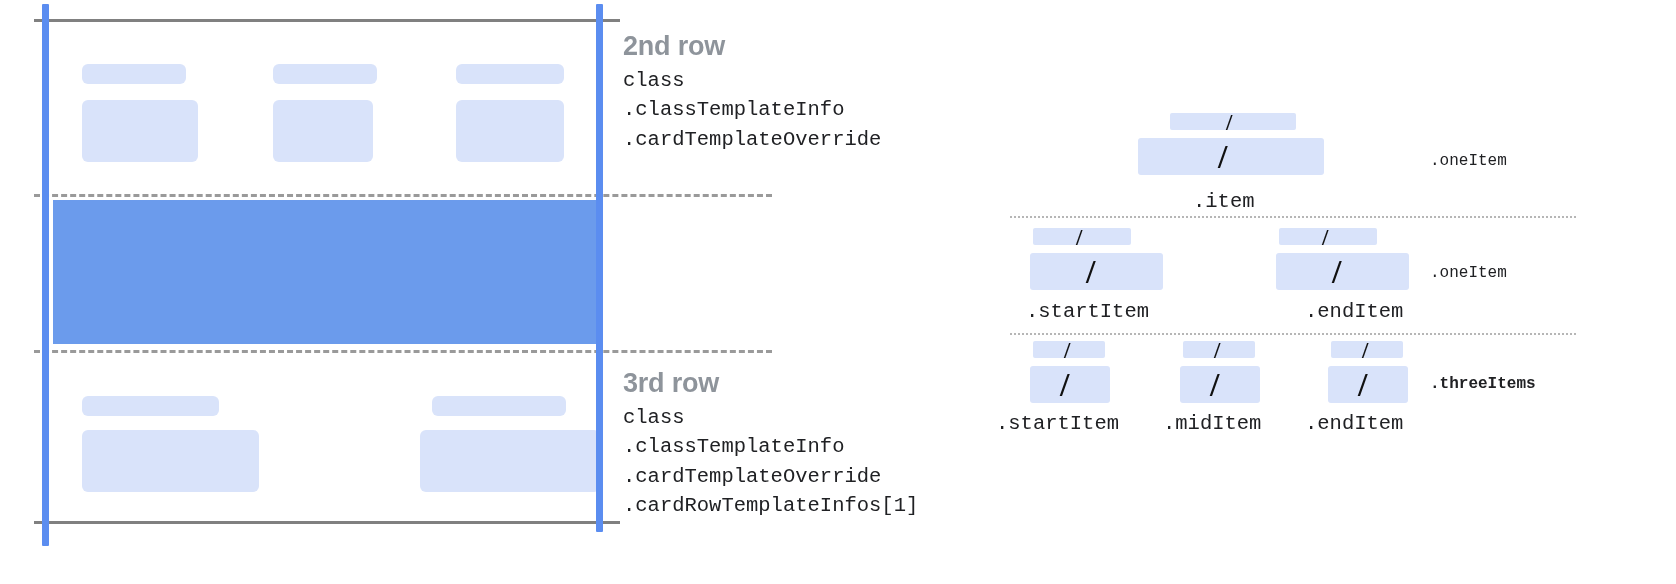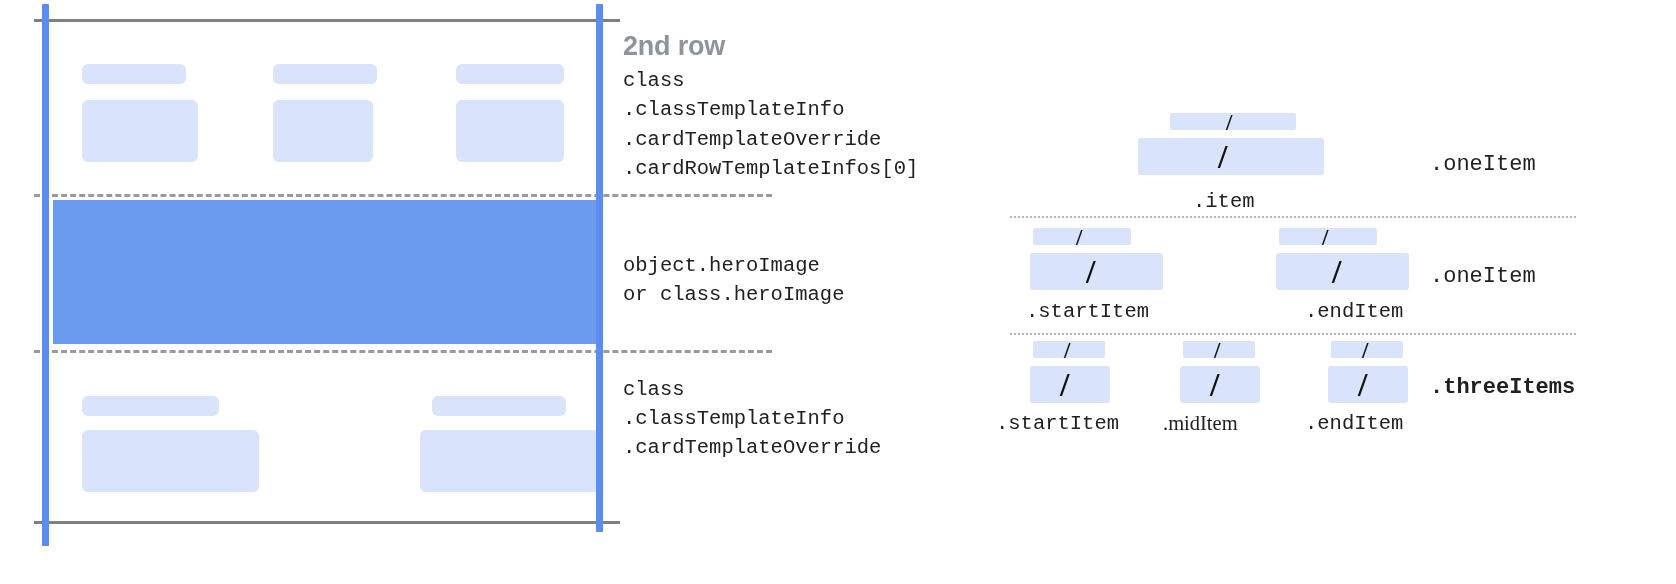--- a/index.html
+++ b/index.html
@@ -82,21 +82,21 @@
   .slash-lg{font-size:34px;}
 
   .sublabel{
     position:absolute;
     font-family:"Liberation Mono",monospace;
     font-size:20.5px;color:#202124;white-space:pre;
   }
   .rightlabel{
     position:absolute;
     font-family:"Liberation Mono",monospace;
-    font-size:22px;color:#202124;white-space:pre;
+    font-size:16px;color:#202124;white-space:pre;
   }
 </style>
 </head>
 <body>
 
 <div class="stage">
 
   <div class="card-diagram">
 
     <div class="hline hline-top"></div>
@@ -128,32 +128,29 @@
 
     <div class="rail rail-left"></div>
     <div class="rail rail-right"></div>
   </div>
 
   <div class="txtcol" style="top:32px;">
     <div class="rowtitle">2nd row</div>
     <div class="mono" style="margin-top:6px;">class</div>
     <div class="mono">.classTemplateInfo</div>
     <div class="mono">.cardTemplateOverride</div>
-    <div class="mono">.cardRowTemplateInfos[0]</div>
-  </div>
-
-  <div class="txtcol" style="top:251px;">
-    <div class="mono">object.heroImage</div>
-    <div class="mono">or class.heroImage</div>
-  </div>
+  </div>
+
 
   <div class="txtcol" style="top:369px;">
+    <div class="rowtitle">3rd row</div>
     <div class="mono" style="margin-top:6px;">class</div>
     <div class="mono">.classTemplateInfo</div>
     <div class="mono">.cardTemplateOverride</div>
+    <div class="mono">.cardRowTemplateInfos[1]</div>
   </div>
 
   <div class="items-diagram">
 
     <div class="itemgroup">
       <div class="slot" style="left:158px;top:113px;width:186px;height:62px;">
         <div class="bar-thin" style="left:32px;width:126px;"></div>
         <span class="slash slash-sm" style="left:88px;top:-2px;">/</span>
         <div class="bar-thick" style="top:25px;width:186px;"></div>
         <span class="slash slash-lg" style="left:80px;top:27px;">/</span>
@@ -194,21 +191,21 @@
         <span class="slash slash-lg" style="left:30px;top:27px;">/</span>
       </div>
       <div class="sublabel" style="left:16px;top:412px;">.startItem</div>
 
       <div class="slot" style="left:200px;top:341px;width:80px;height:62px;">
         <div class="bar-thin" style="left:3px;width:72px;"></div>
         <span class="slash slash-sm" style="left:34px;top:-2px;">/</span>
         <div class="bar-thick" style="top:25px;width:80px;"></div>
         <span class="slash slash-lg" style="left:30px;top:27px;">/</span>
       </div>
-      <div class="sublabel" style="left:183px;top:412px;font-family:Liberation Serif, serif;">.midItem</div>
+      <div class="sublabel" style="left:183px;top:412px;">.midItem</div>
 
       <div class="slot" style="left:348px;top:341px;width:80px;height:62px;">
         <div class="bar-thin" style="left:3px;width:72px;"></div>
         <span class="slash slash-sm" style="left:34px;top:-2px;">/</span>
         <div class="bar-thick" style="top:25px;width:80px;"></div>
         <span class="slash slash-lg" style="left:30px;top:27px;">/</span>
       </div>
       <div class="sublabel" style="left:325px;top:412px;">.endItem</div>
 
       <div class="rightlabel" style="left:450px;top:375px;font-weight:bold;">.threeItems</div>

